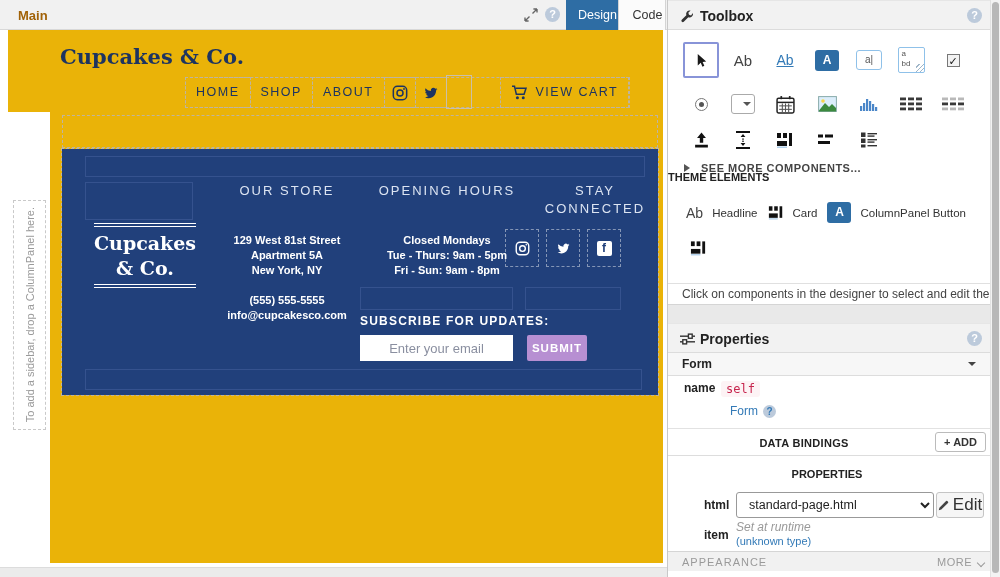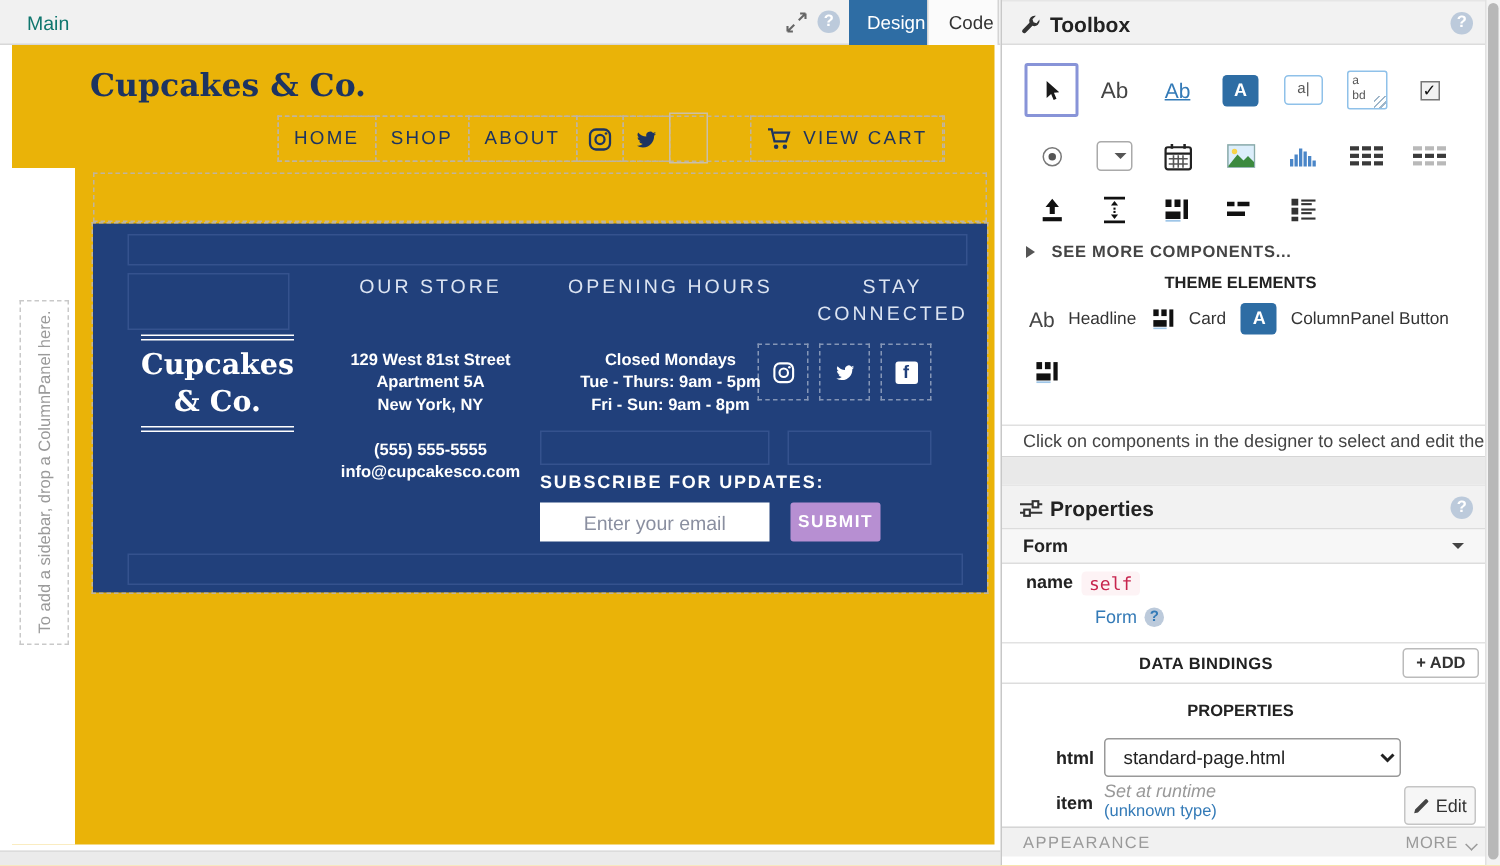--- a/index.html
+++ b/index.html
@@ -4,21 +4,21 @@
 <style>
   * { margin:0; padding:0; box-sizing:border-box; }
   body { background:#fff; }
   .screen { position:relative; width:1000px; height:577px; background:#fff;
     font-family:"Liberation Sans", sans-serif; overflow:hidden; }
 
   
   .left-pane { position:absolute; left:0; top:0; width:667px; height:577px; background:#fff; }
   .topbar { position:absolute; left:0; top:0; right:0; height:30px; background:#f1f1f1;
     border-bottom:1px solid #d8d8d8; }
-  .topbar-title { position:absolute; left:18px; top:8px; font-size:13px; font-weight:normal; color:#0f766e; }
+  .topbar-title { position:absolute; left:18px; top:8px; font-size:13px; font-weight:bold; color:#a16207; }
   .expand-btn { position:absolute; left:524px; top:8px; width:14px; height:14px; cursor:pointer; }
   .help { width:15px; height:15px; border-radius:50%; background:#bccadb; color:#fff;
     font-size:11px; font-weight:bold; text-align:center; line-height:15px; }
   .topbar .help { position:absolute; left:545px; top:7px; }
   .tab { position:absolute; top:0; height:30px; line-height:30px; text-align:center;
     font-size:12.5px; cursor:pointer;padding-left:11px; }
   .tab-design { left:566px; width:52px; background:#2e6da4; color:#fff; }
   .tab-code { left:618px; width:48px; background:#fbfbfb; color:#333;
     border-left:1px solid #d4d4d4; border-right:1px solid #d4d4d4; }
 
@@ -113,21 +113,21 @@
     background:#fff; display:flex; align-items:center; justify-content:center; }
   .ic-radio i { width:5px; height:5px; border-radius:50%; background:#555; }
   .ic-dropdown { width:24px; height:20px; border:1px solid #aaa; border-radius:3px;
     background:#fff; position:relative; }
   .ic-dropdown i { position:absolute; right:3px; top:7px; border:4px solid transparent;
     border-top-color:#555; }
 
   .see-more { position:absolute; left:16px; top:162px; font-size:11px; font-weight:bold;
     color:#444; letter-spacing:.5px; cursor:pointer; display:flex; align-items:center; gap:7px; }
   .tri-right { width:0; height:0; border:4px solid transparent; border-left:6px solid #555; }
-  .theme-title { position:absolute; left:0; right:14px; top:183px; text-align:center;
+  .theme-title { position:absolute; left:0; right:14px; top:171px; text-align:left;
     font-size:11px; font-weight:bold; color:#222; }
   .theme-row { position:absolute; left:18px; top:202px; display:flex; align-items:center;
     gap:10px; }
   .theme-item { display:flex; align-items:center; gap:9px; cursor:pointer; }
   .theme-label { font-size:11.5px; color:#333; }
   .theme-extra { position:absolute; left:22px; top:240px; cursor:pointer; }
   .hint-bar { position:absolute; left:0; right:0; top:283px; height:22px; background:#fff;
     border-top:1px solid #e0e0e0; border-bottom:1px solid #d5d5d5; font-size:12px; color:#444;
     line-height:21px; padding-left:14px; }
   .gray-gap { position:absolute; left:0; right:0; top:305px; height:18px; background:#e9e9e9; }
@@ -152,23 +152,23 @@
     font-size:11px; font-weight:bold; color:#222; letter-spacing:.3px; }
   .add-btn { position:absolute; right:14px; top:3px; padding:3px 8px; border:1px solid #bbb;
     border-radius:3px; background:#fff; font-size:11px; font-weight:bold; color:#333;
     cursor:pointer; }
   .props-title { position:absolute; left:0; right:14px; top:468px; text-align:center;
     font-size:11px; font-weight:bold; color:#222; }
   .html-select { position:absolute; left:68px; top:492px; width:198px; height:26px;
     border:1px solid #999; border-radius:3px; background:#fff; font-size:12.5px; color:#222;
     font-family:"Liberation Sans", sans-serif; padding-left:8px; }
   .edit-btn { position:absolute; right:16px; top:492px; width:48px; height:26px;
-    border:1px solid #c5c5c5; border-radius:3px; background:#f6f6f6; font-size:12px; color:#333;
+    border:1px solid #c5c5c5; border-radius:3px; background:#f6f6f6; font-size:17px; color:#333;
     cursor:pointer; display:flex; align-items:center; justify-content:center; gap:4px;
-    font-family:"Liberation Sans", sans-serif;margin-top:32px; }
+    font-family:"Liberation Sans", sans-serif; }
   .runtime-text { position:absolute; left:68px; top:520px; font-size:12px; font-style:italic;
     color:#999; }
   .unknown-link { position:absolute; left:68px; top:535px; font-size:11px; color:#337ab7;
     cursor:pointer; }
   .appearance-bar { position:absolute; left:0; right:0; top:551px; height:20px; background:#f1f1f1;
     border-top:1px solid #d5d5d5; }
   .appearance-bar .ap-label { position:absolute; left:14px; top:4px; font-size:11px;
     color:#9a9a9a; letter-spacing:1px; }
   .more-btn { position:absolute; right:28px; top:4px; font-size:11px; color:#9a9a9a;
     letter-spacing:.5px; cursor:pointer; }

